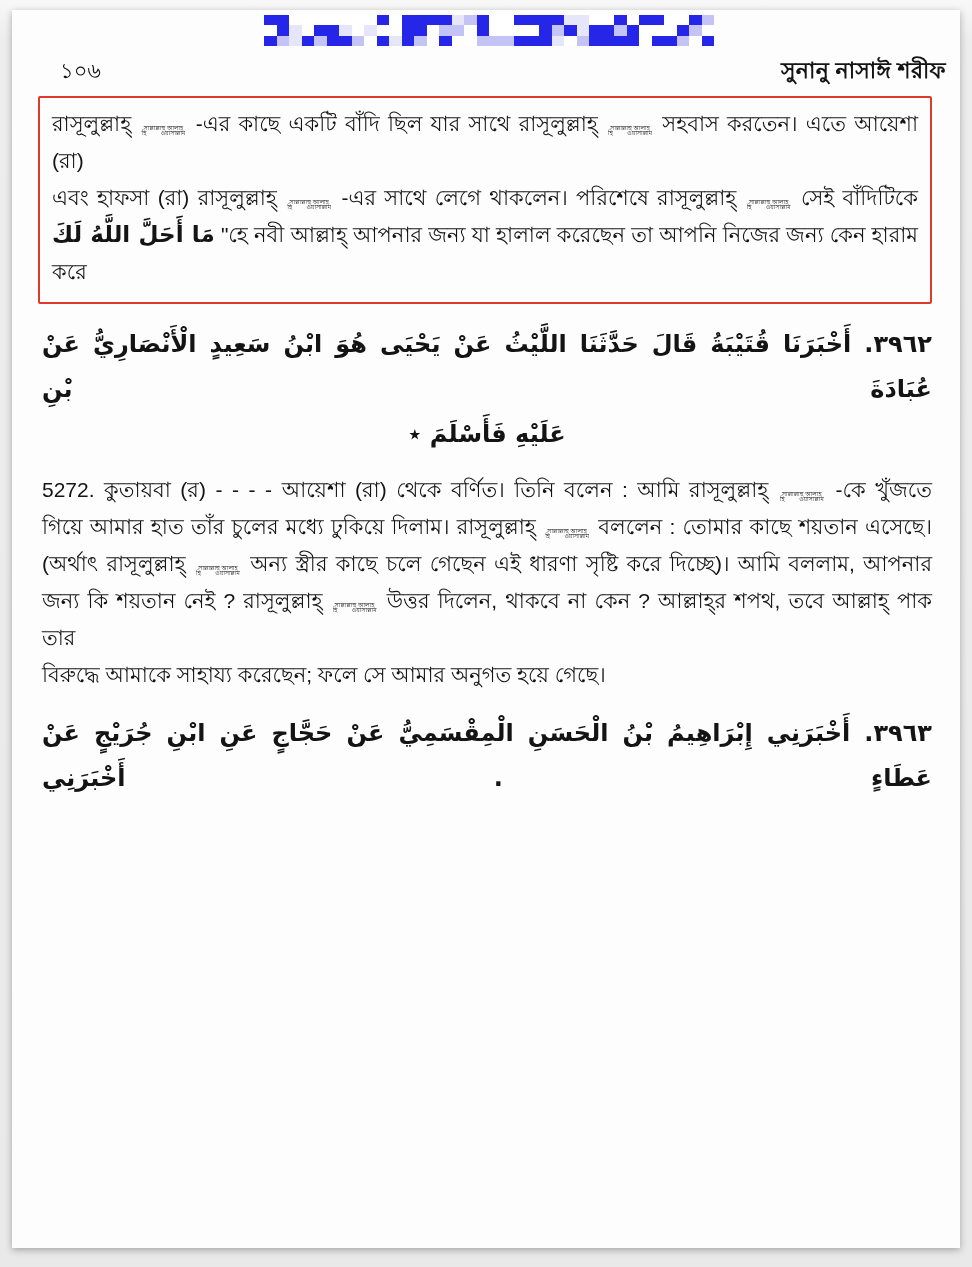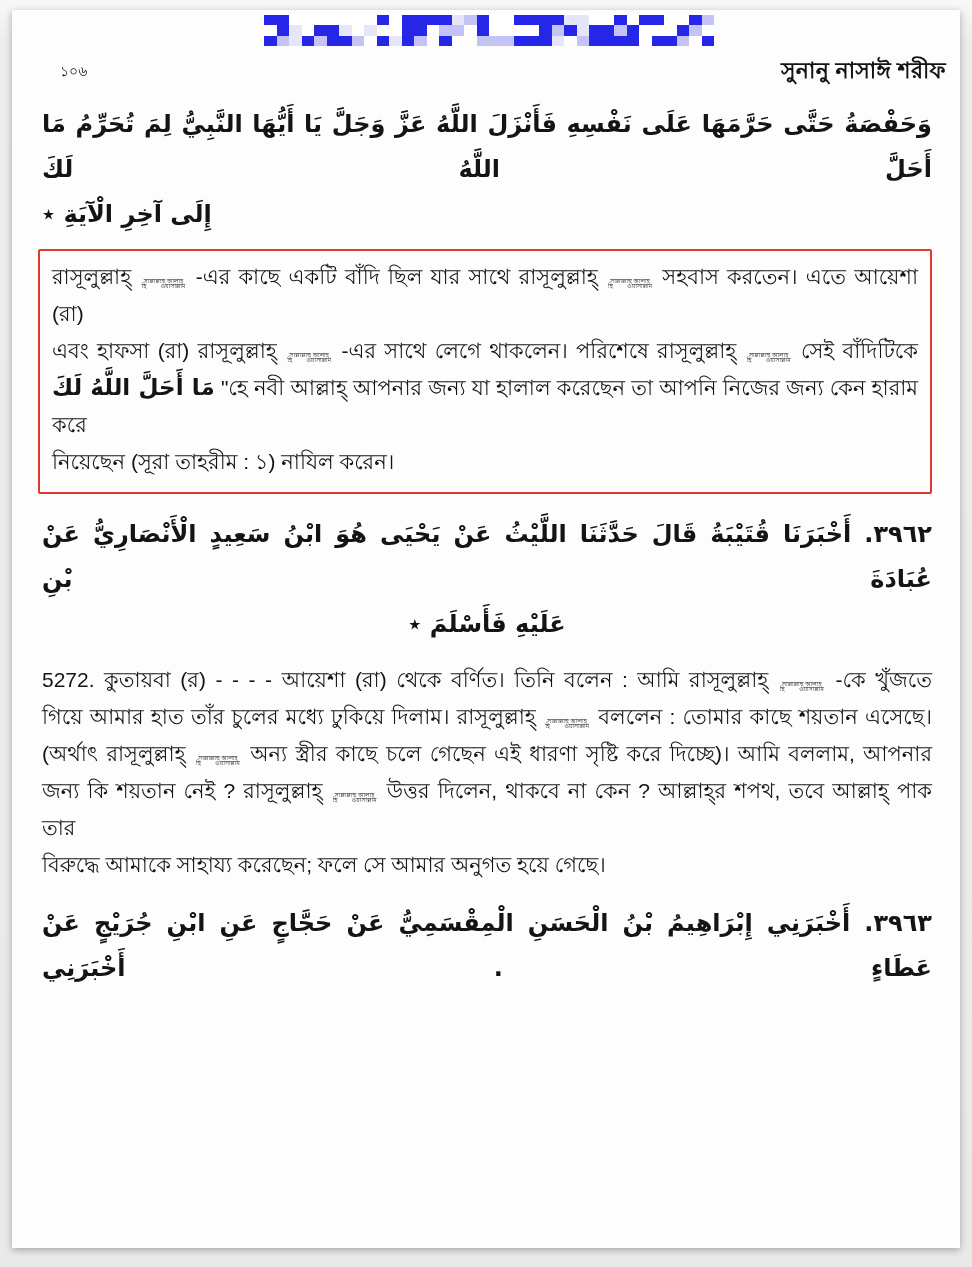--- a/index.html
+++ b/index.html
@@ -15,21 +15,21 @@
   }
   
   .censor{position:absolute;left:252px;top:5px;width:452px;height:31px;
     display:flex;flex-wrap:wrap;overflow:hidden;}
   .censor .cell{width:12.5px;height:10.33px;}
   
   .pagehead{
     display:flex;justify-content:space-between;align-items:flex-end;
     margin:48px 14px 0 48px;font-size:22px;line-height:26px;
   }
-  .pagehead .pageno{font-size:14px;}
+  .pagehead .pageno{font-size:21px;}
   .pagehead .booktitle{font-weight:bold;letter-spacing:.3px;}
   
   .content{padding:0 28px 0 30px;}
   .section{margin-top:14px;}
   .section .line{min-height:1em;}
   
   .section.arabic{direction:rtl;font-family:"DejaVu Sans",sans-serif;
     font-weight:bold;font-size:24px;line-height:45px;margin-top:18px;}
   
   .section.bangla{font-size:21px;line-height:37px;}
@@ -163,29 +163,24 @@
       <span class="cell" style="background: rgb(38, 38, 233);"></span>
       <span class="cell" style="background: rgb(195, 195, 246);"></span>
       <span class="cell" style="background: rgb(255, 255, 255);"></span>
       <span class="cell" style="background: rgb(38, 38, 233);"></span>
     </div>
   <div class="pagehead">
     <span class="pageno">১০৬</span>
     <span class="booktitle">সুনানু নাসাঈ শরীফ</span>
   </div>
   <div class="content">
-      <div class="section arabic">
-        <div class="line al-justify">وَحَفْصَةُ حَتَّى حَرَّمَهَا عَلَى نَفْسِهِ فَأَنْزَلَ اللَّهُ عَزَّ وَجَلَّ يَا أَيُّهَا النَّبِيُّ لِمَ تُحَرِّمُ مَا أَحَلَّ اللَّهُ لَكَ</div>
-        <div class="line al-left">إِلَى آخِرِ الْآيَةِ ٭</div>
-      </div>
       <div class="section bangla hl" style="border-color: rgb(223, 56, 44);">
         <div class="line al-justify"><span class="seg-bangla">রাসূলুল্লাহ্</span> <span class="seg-stamp">সাল্লাল্লাহু আলাইহি ওয়াসাল্লাম</span> <span class="seg-bangla">-এর কাছে একটি বাঁদি ছিল যার সাথে রাসূলুল্লাহ্</span> <span class="seg-stamp">সাল্লাল্লাহু আলাইহি ওয়াসাল্লাম</span> <span class="seg-bangla">সহবাস করতেন। এতে আয়েশা (রা)</span></div>
         <div class="line al-justify"><span class="seg-bangla">এবং হাফসা (রা) রাসূলুল্লাহ্</span> <span class="seg-stamp">সাল্লাল্লাহু আলাইহি ওয়াসাল্লাম</span> <span class="seg-bangla">-এর সাথে লেগে থাকলেন। পরিশেষে রাসূলুল্লাহ্</span> <span class="seg-stamp">সাল্লাল্লাহু আলাইহি ওয়াসাল্লাম</span> <span class="seg-bangla">সেই বাঁদিটিকে</span></div>
         <div class="line al-justify"><span class="seg-arabic">مَا أَحَلَّ اللَّهُ لَكَ</span> <span class="seg-bangla">"হে নবী আল্লাহ্ আপনার জন্য যা হালাল করেছেন তা আপনি নিজের জন্য কেন হারাম করে</span></div>
-        <div class="line al-start">নিয়েছেন (সূরা তাহরীম : ১) নাযিল করেন।</div>
       </div>
       <div class="section arabic">
         <div class="line al-justify">٣٩٦٢. أَخْبَرَنَا قُتَيْبَةُ قَالَ حَدَّثَنَا اللَّيْثُ عَنْ يَحْيَى هُوَ ابْنُ سَعِيدٍ الْأَنْصَارِيُّ عَنْ عُبَادَةَ بْنِ</div>
         <div class="line al-center">عَلَيْهِ فَأَسْلَمَ ٭</div>
       </div>
       <div class="section bangla">
         <div class="line al-justify"><span class="seg-bangla">5272. কুতায়বা (র) - - - - আয়েশা (রা) থেকে বর্ণিত। তিনি বলেন : আমি রাসূলুল্লাহ্</span> <span class="seg-stamp">সাল্লাল্লাহু আলাইহি ওয়াসাল্লাম</span> <span class="seg-bangla">-কে খুঁজতে</span></div>
         <div class="line al-justify"><span class="seg-bangla">গিয়ে আমার হাত তাঁর চুলের মধ্যে ঢুকিয়ে দিলাম। রাসূলুল্লাহ্</span> <span class="seg-stamp">সাল্লাল্লাহু আলাইহি ওয়াসাল্লাম</span> <span class="seg-bangla">বললেন : তোমার কাছে শয়তান এসেছে।</span></div>
         <div class="line al-justify"><span class="seg-bangla">(অর্থাৎ রাসূলুল্লাহ্</span> <span class="seg-stamp">সাল্লাল্লাহু আলাইহি ওয়াসাল্লাম</span> <span class="seg-bangla">অন্য স্ত্রীর কাছে চলে গেছেন এই ধারণা সৃষ্টি করে দিচ্ছে)। আমি বললাম, আপনার</span></div>
         <div class="line al-justify"><span class="seg-bangla">জন্য কি শয়তান নেই ? রাসূলুল্লাহ্</span> <span class="seg-stamp">সাল্লাল্লাহু আলাইহি ওয়াসাল্লাম</span> <span class="seg-bangla">উত্তর দিলেন, থাকবে না কেন ? আল্লাহ্‌র শপথ, তবে আল্লাহ্ পাক তার</span></div>

